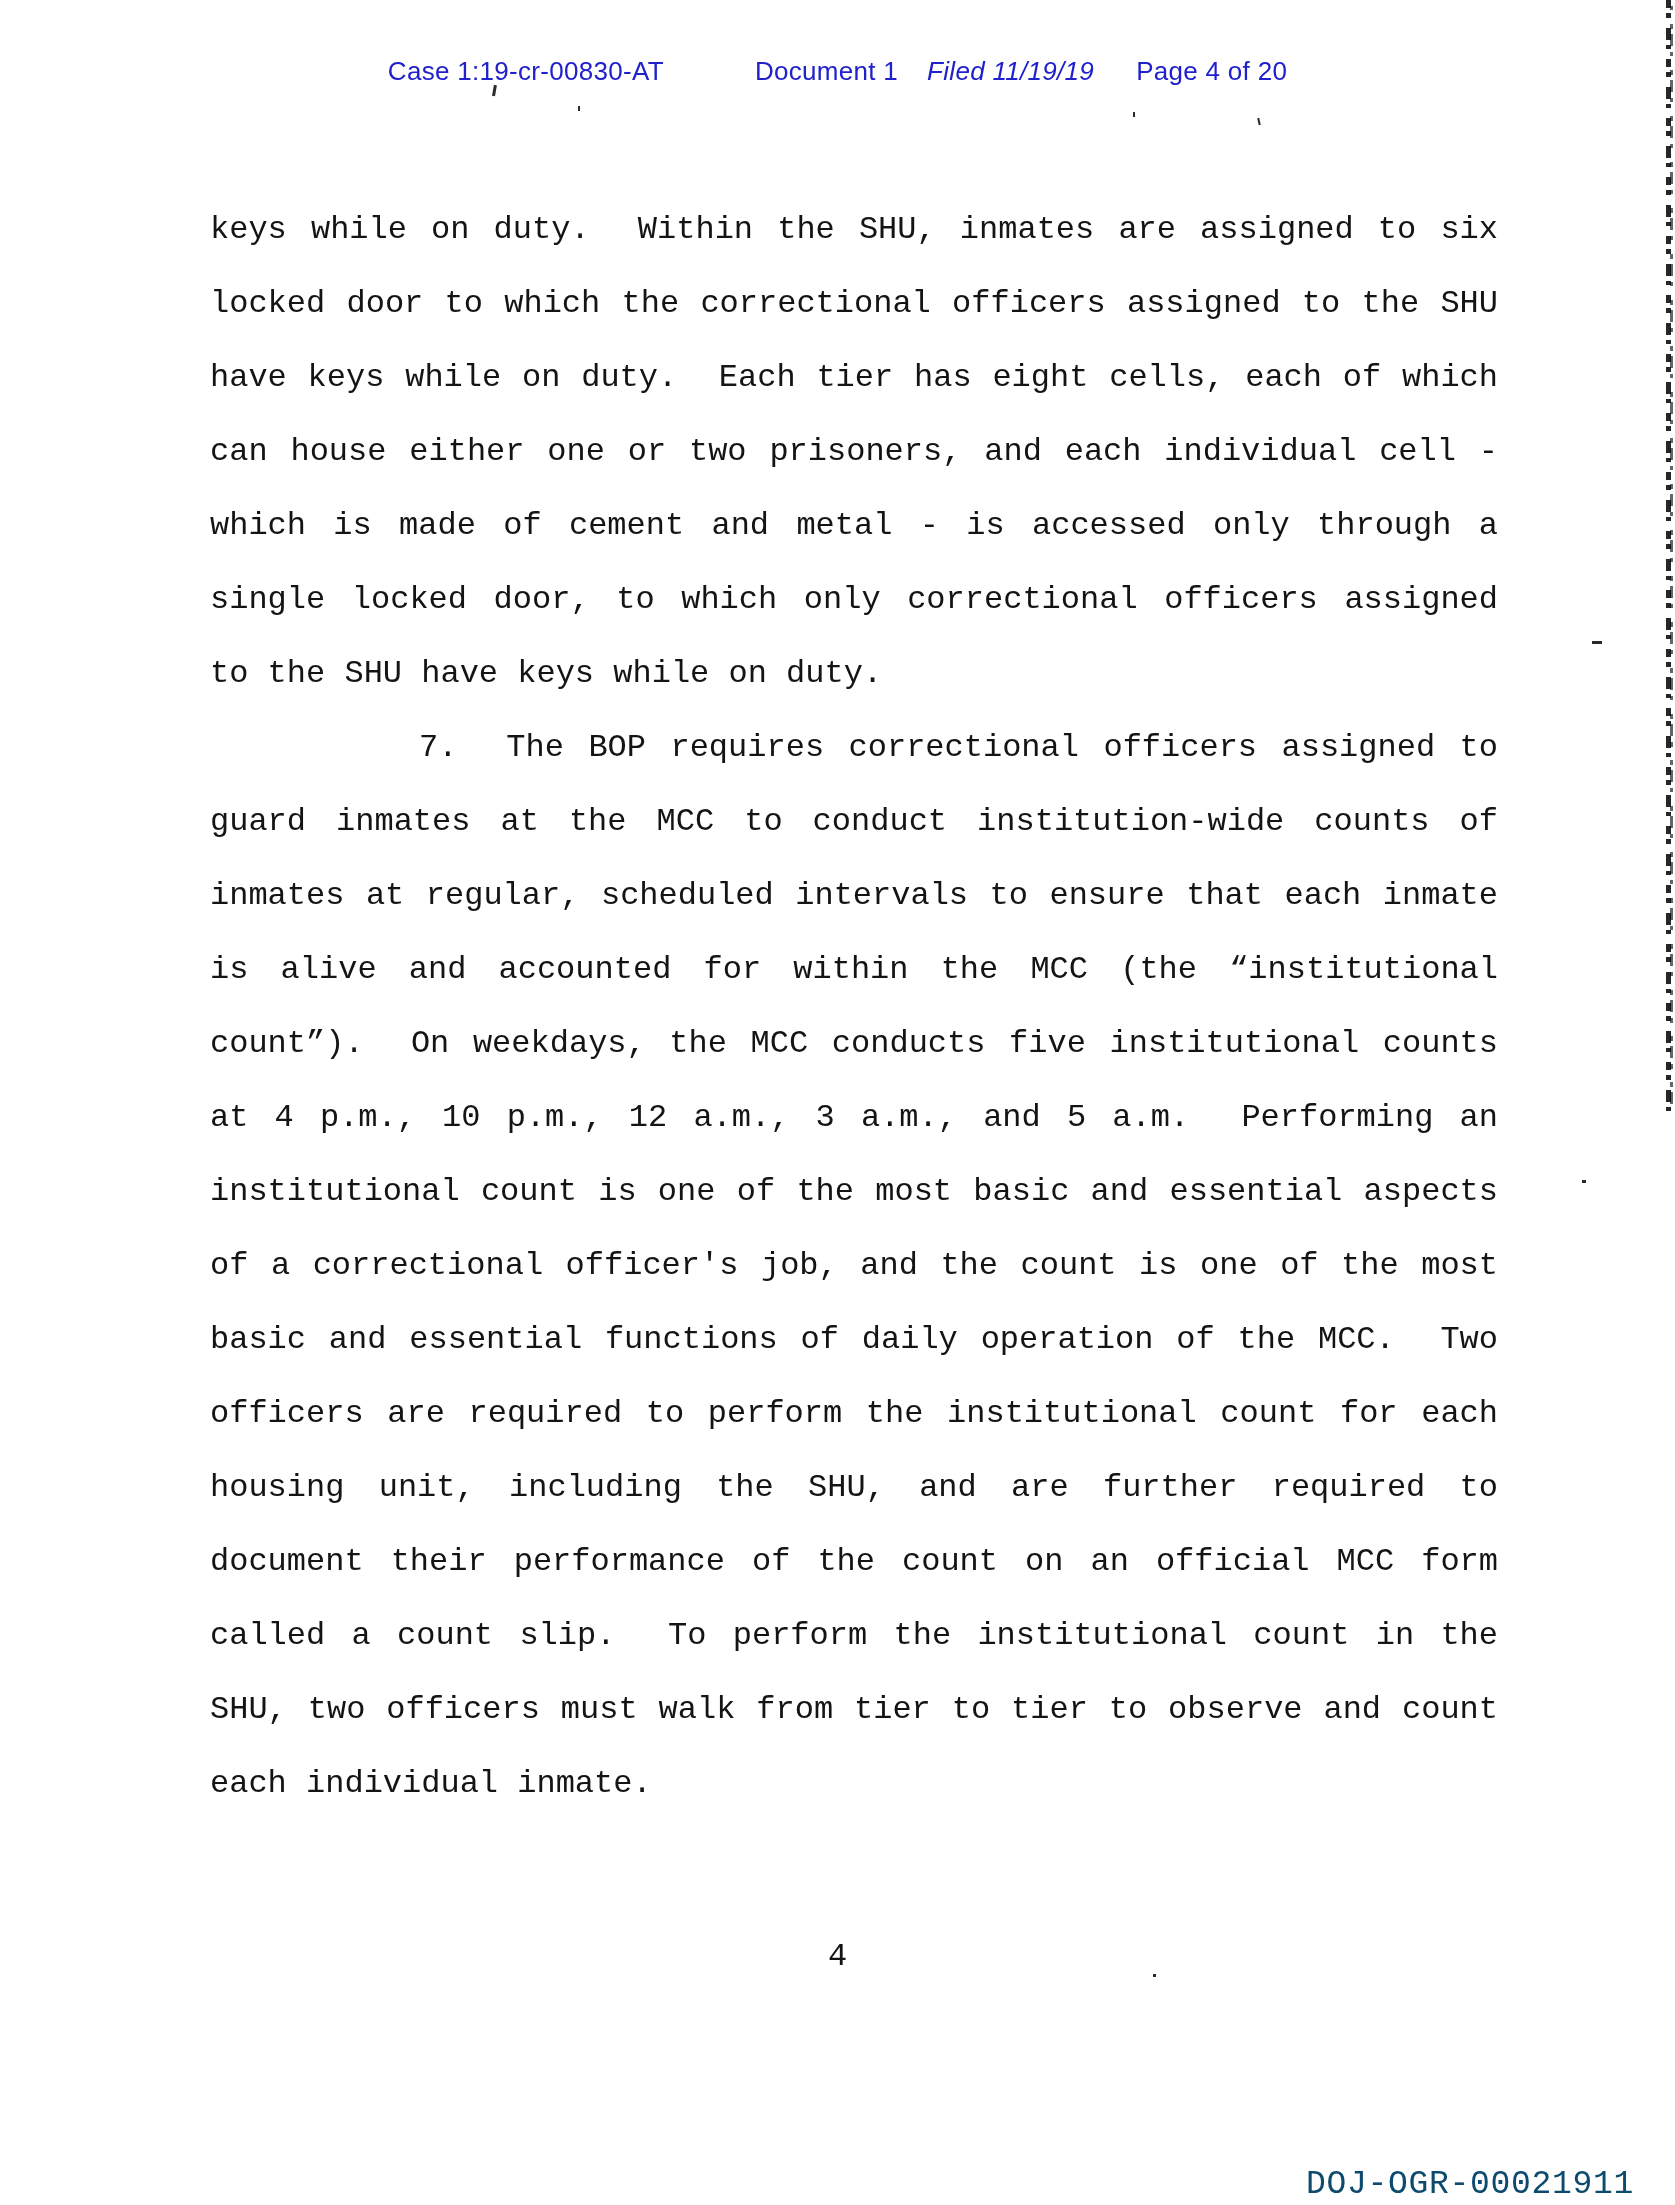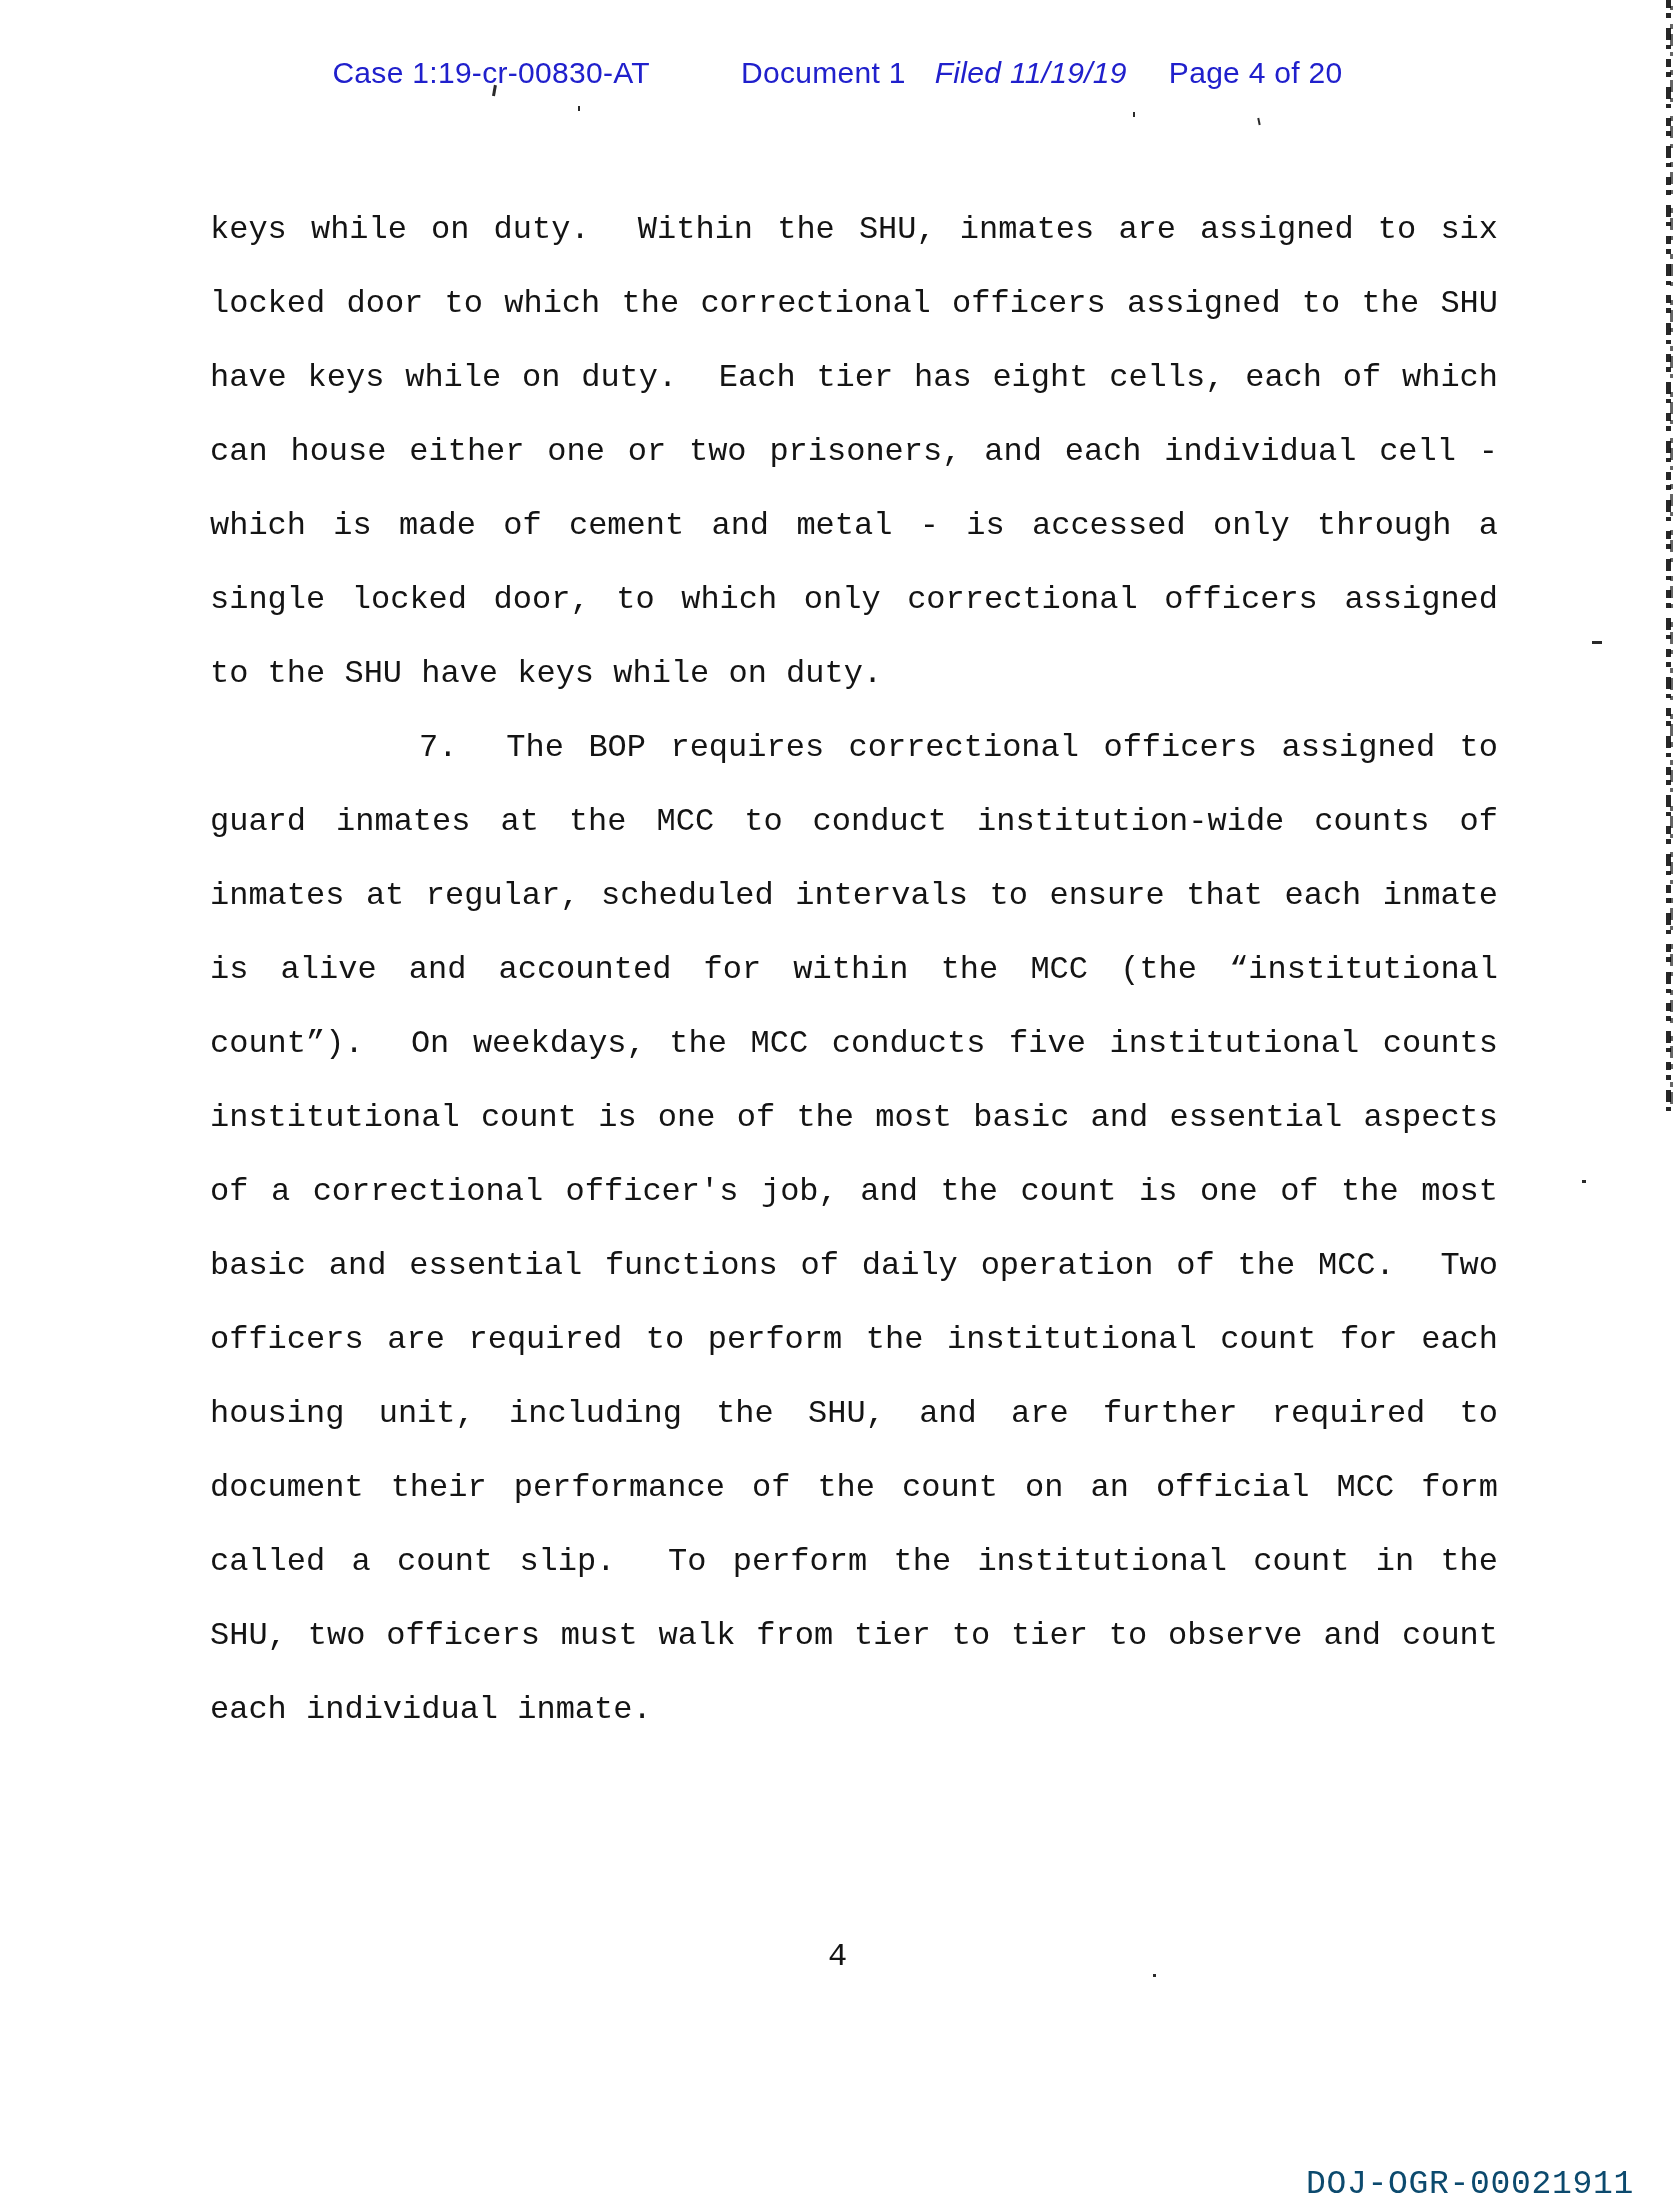--- a/index.html
+++ b/index.html
@@ -9,21 +9,21 @@
     background:#ffffff;
     overflow:hidden;
     font-family:"Liberation Mono", monospace;
   }
 
   
   .case-header {
     position:absolute; top:28px; left:0; right:0;
     display:flex; justify-content:center; align-items:baseline;
     font-family:"Liberation Sans", sans-serif;
-    font-size:30px; letter-spacing:0.3px;
+    font-size:26px; letter-spacing:0.3px;
     white-space:pre;
   }
   .hdr-gap-lg { margin-left:91px;margin-top:28px; }
   .hdr-gap-sm { margin-left:29px;font-style:italic; }
   .hdr-gap-md { margin-left:42px; }
 
   
   .body-text {
     position:absolute; left:210px; top:193px; width:1288px;
     font-size:32px; line-height:74px;
@@ -95,20 +95,21 @@
     <div class="line">have keys while on duty.  Each tier has eight cells, each of which</div>
     <div class="line">can house either one or two prisoners, and each individual cell -</div>
     <div class="line">which is made of cement and metal - is accessed only through a</div>
     <div class="line">single locked door, to which only correctional officers assigned</div>
     <div class="line no-just">to the SHU have keys while on duty.</div>
     <div class="line indent">7.  The BOP requires correctional officers assigned to</div>
     <div class="line">guard inmates at the MCC to conduct institution-wide counts of</div>
     <div class="line">inmates at regular, scheduled intervals to ensure that each inmate</div>
     <div class="line">is alive and accounted for within the MCC (the “institutional</div>
     <div class="line">count”).  On weekdays, the MCC conducts five institutional counts</div>
+    <div class="line">at 4 p.m., 10 p.m., 12 a.m., 3 a.m., and 5 a.m.  Performing an</div>
     <div class="line">institutional count is one of the most basic and essential aspects</div>
     <div class="line">of a correctional officer's job, and the count is one of the most</div>
     <div class="line">basic and essential functions of daily operation of the MCC.  Two</div>
     <div class="line">officers are required to perform the institutional count for each</div>
     <div class="line">housing unit, including the SHU, and are further required to</div>
     <div class="line">document their performance of the count on an official MCC form</div>
     <div class="line">called a count slip.  To perform the institutional count in the</div>
     <div class="line">SHU, two officers must walk from tier to tier to observe and count</div>
     <div class="line no-just">each individual inmate.</div>
   </div>

